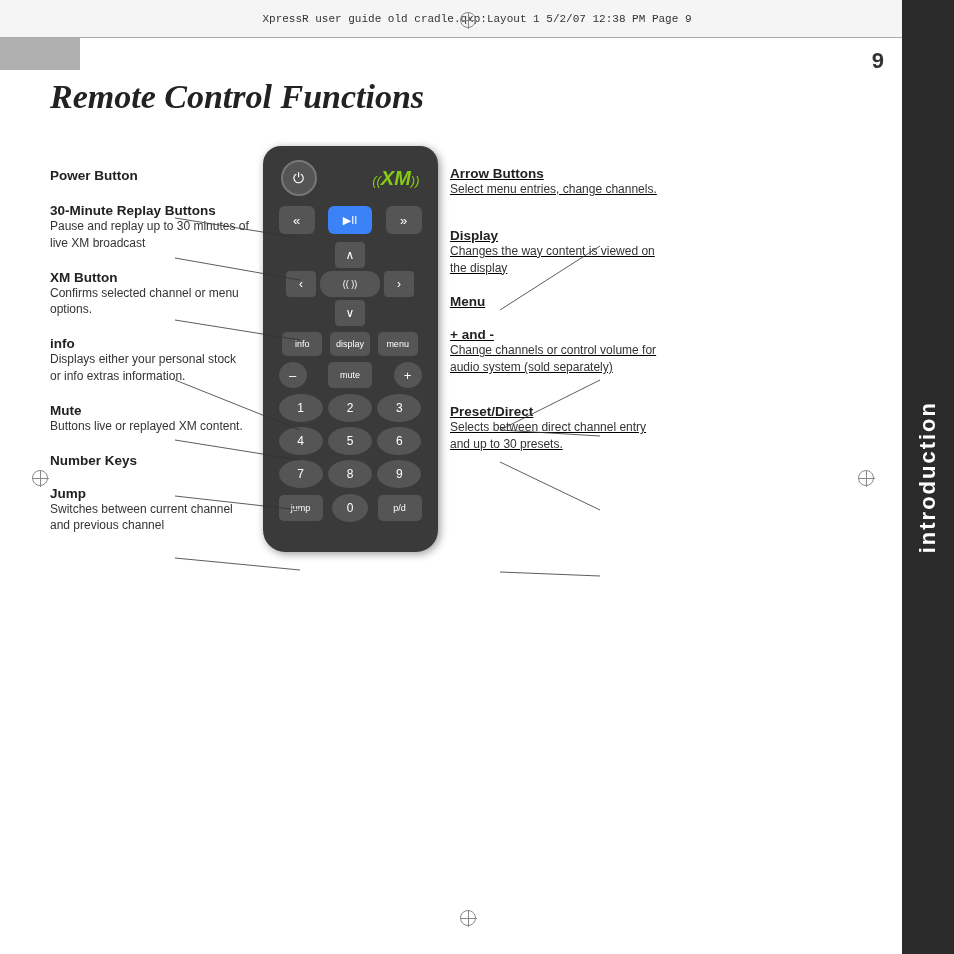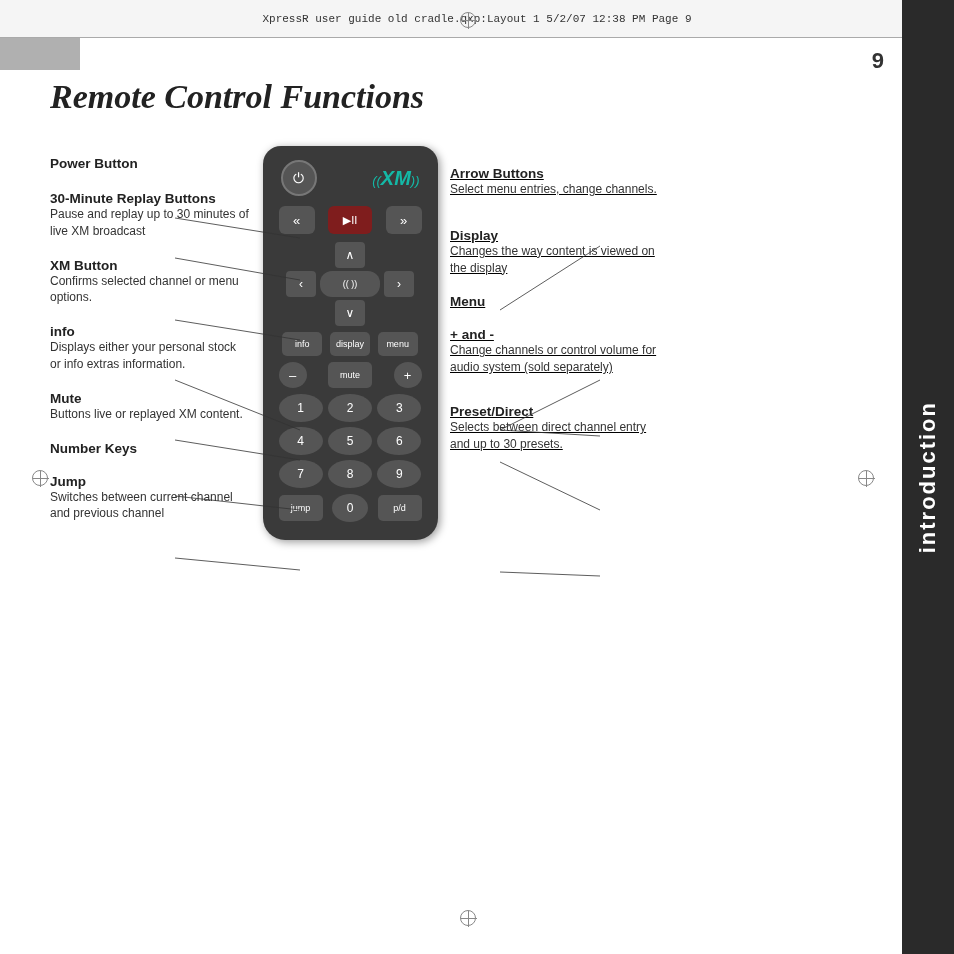--- a/index.html
+++ b/index.html
@@ -138,21 +138,21 @@
       border-radius: 50%;
       background: #555;
       border: 2px solid #777;
       display: flex;
       align-items: center;
       justify-content: center;
       color: #fff;
       font-size: 14px;
     }
     .xm-logo {
-      color: #14b8a6;
+      color: #84cc16;
       font-size: 20px;
       font-weight: bold;
       font-style: italic;
       text-align: center;
     }
 
     
     .remote-replay-row {
       display: flex;
       justify-content: space-between;
@@ -167,21 +167,21 @@
       border-radius: 6px;
       display: flex;
       align-items: center;
       justify-content: center;
       color: #fff;
       font-size: 13px;
     }
     .btn-play {
       width: 44px;
       height: 28px;
-      background: #7f1d1d;
+      background: #3b82f6;
       border-radius: 6px;
       display: flex;
       align-items: center;
       justify-content: center;
       color: #fff;
       font-size: 11px;
     }
 
     
     .arrow-pad {
@@ -367,21 +367,21 @@
 <div class="reg-mark" style="right:80px;top:470px;"></div>
 <div class="reg-mark" style="left:460px;top:12px;"></div>
 
 <div class="main-content">
   <div class="page-title">Remote Control Functions</div>
 
   <div class="diagram-area">
 
     <div style="width:200px;flex-shrink:0;position:relative;padding-top:10px;">
 
-      <div class="label-block" style="margin-top:0px;">
+      <div class="label-block" style="margin-top:12px;">
         <div class="label-title bold-italic">Power Button</div>
       </div>
 
       <div class="label-block" style="margin-top:20px;">
         <div class="label-title bold-italic">30-Minute Replay Buttons</div>
         <div class="label-desc">Pause and replay up to 30 minutes of live XM broadcast</div>
       </div>
 
       <div class="label-block" style="margin-top:4px;">
         <div class="label-title bold-italic">XM Button</div>

